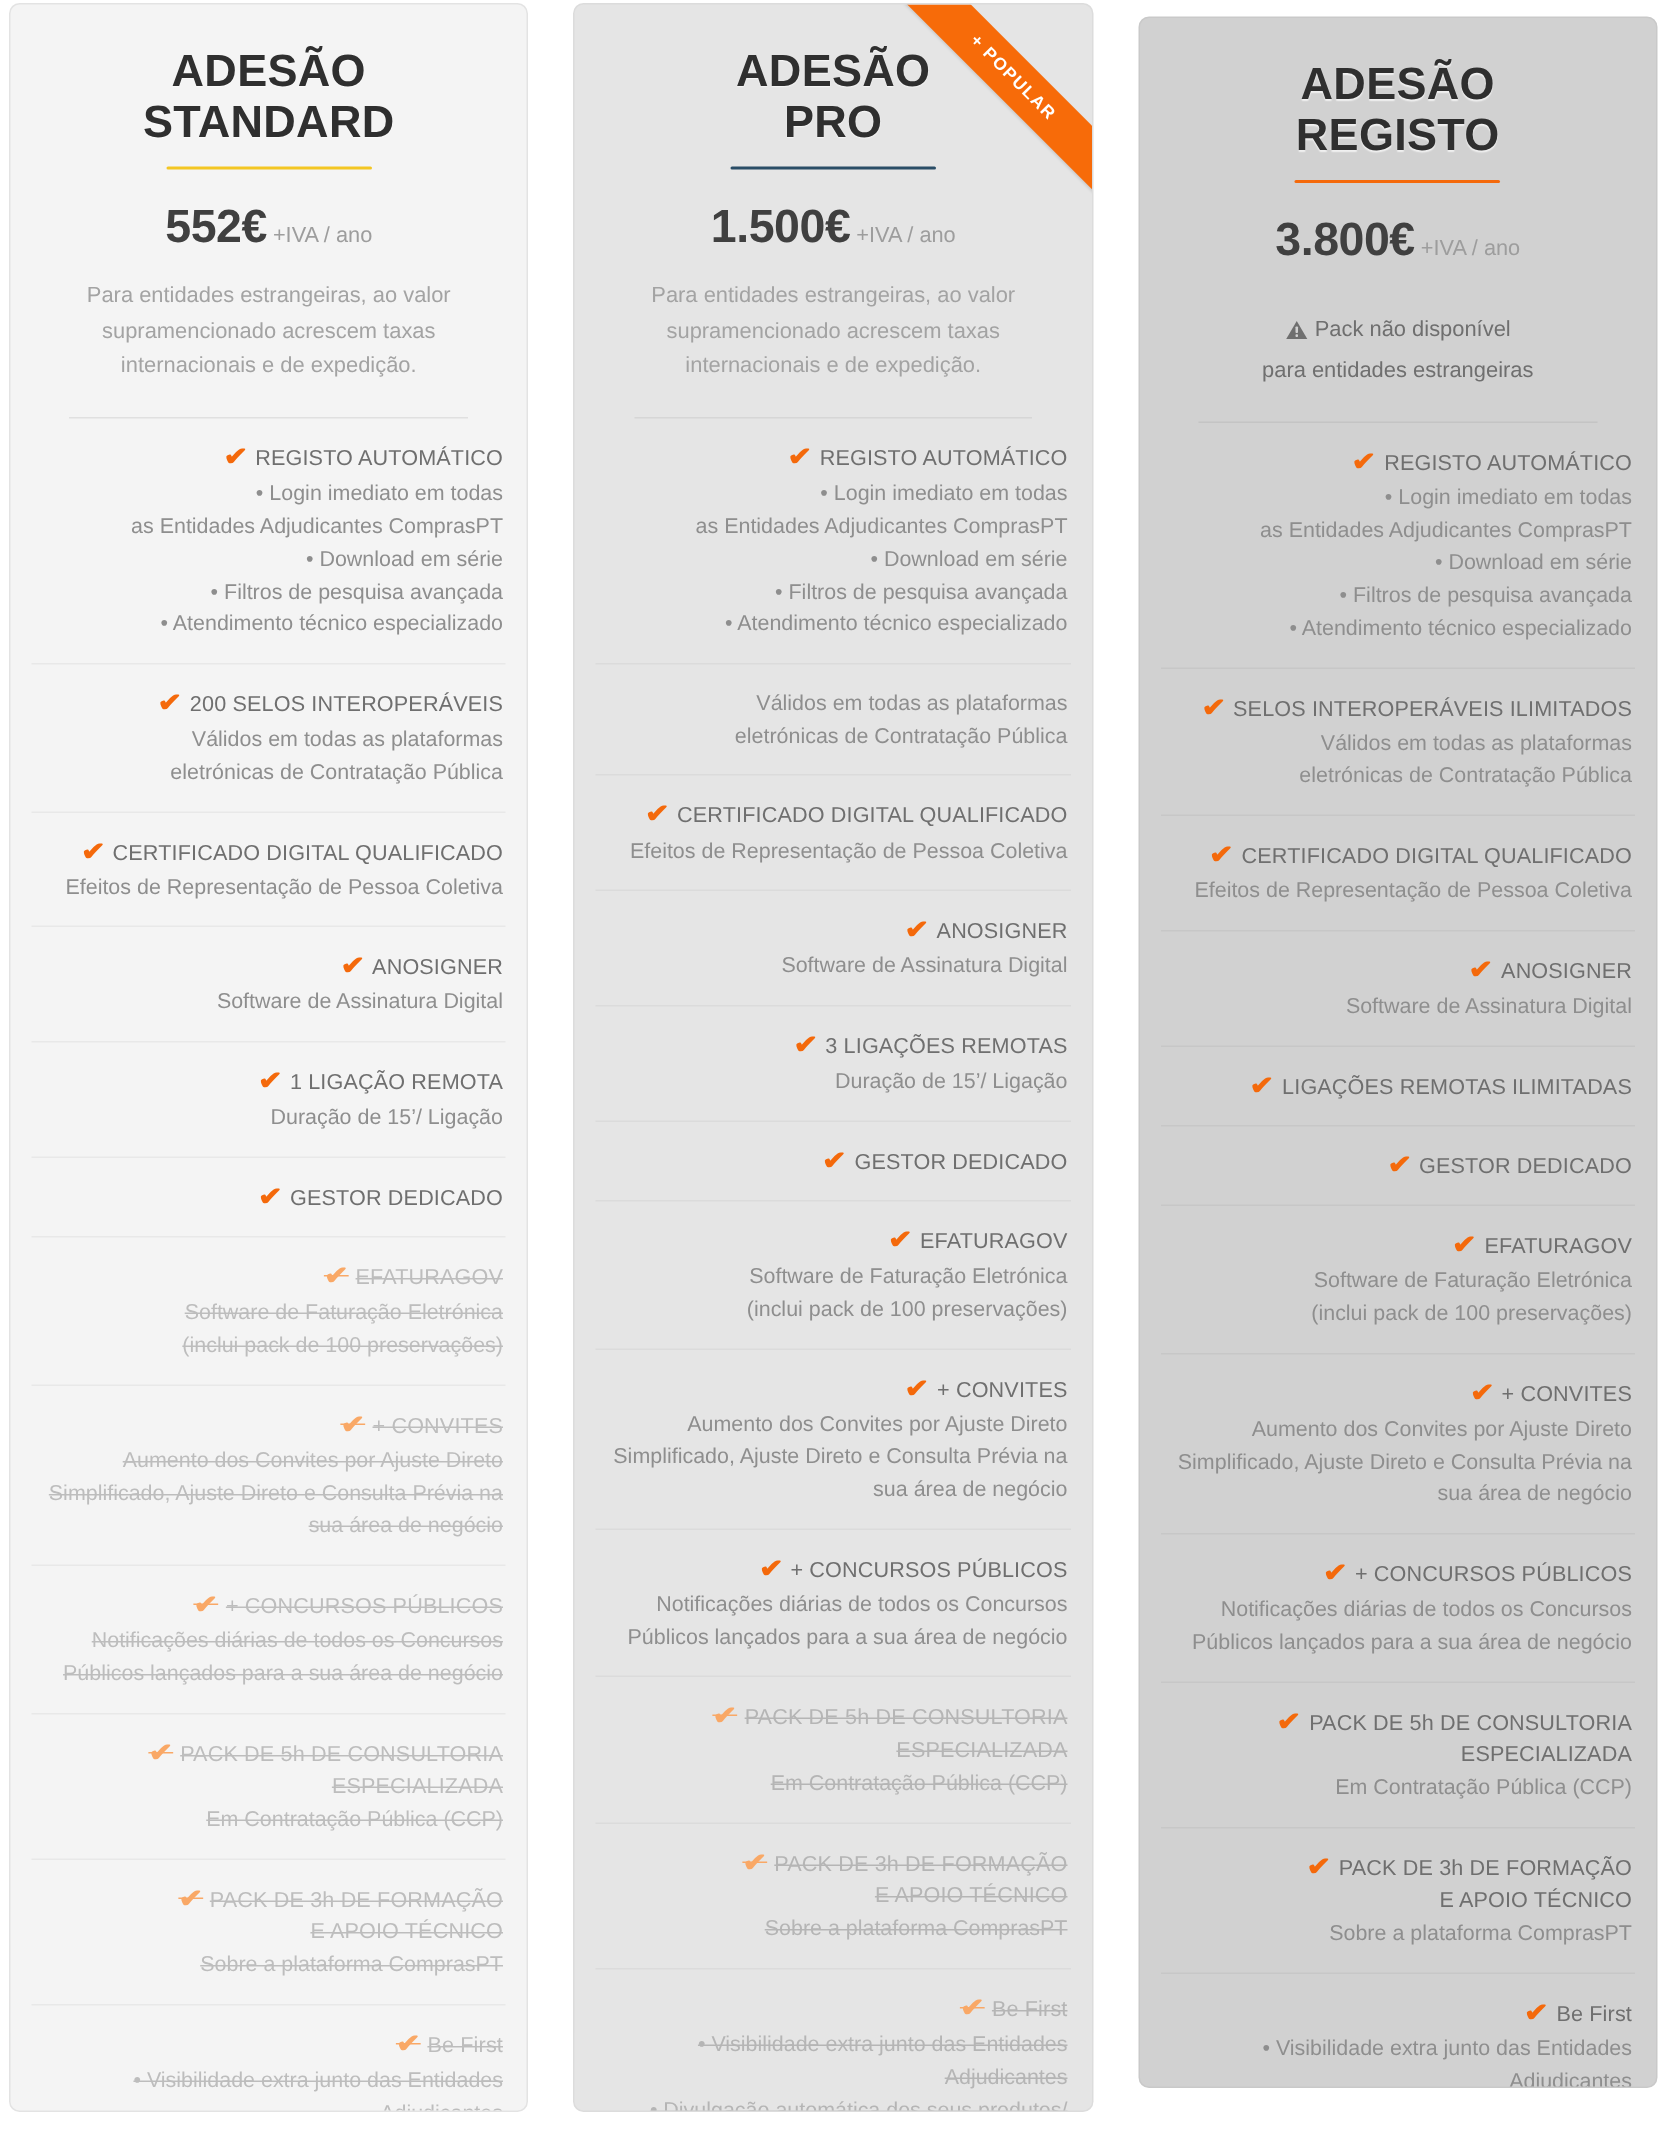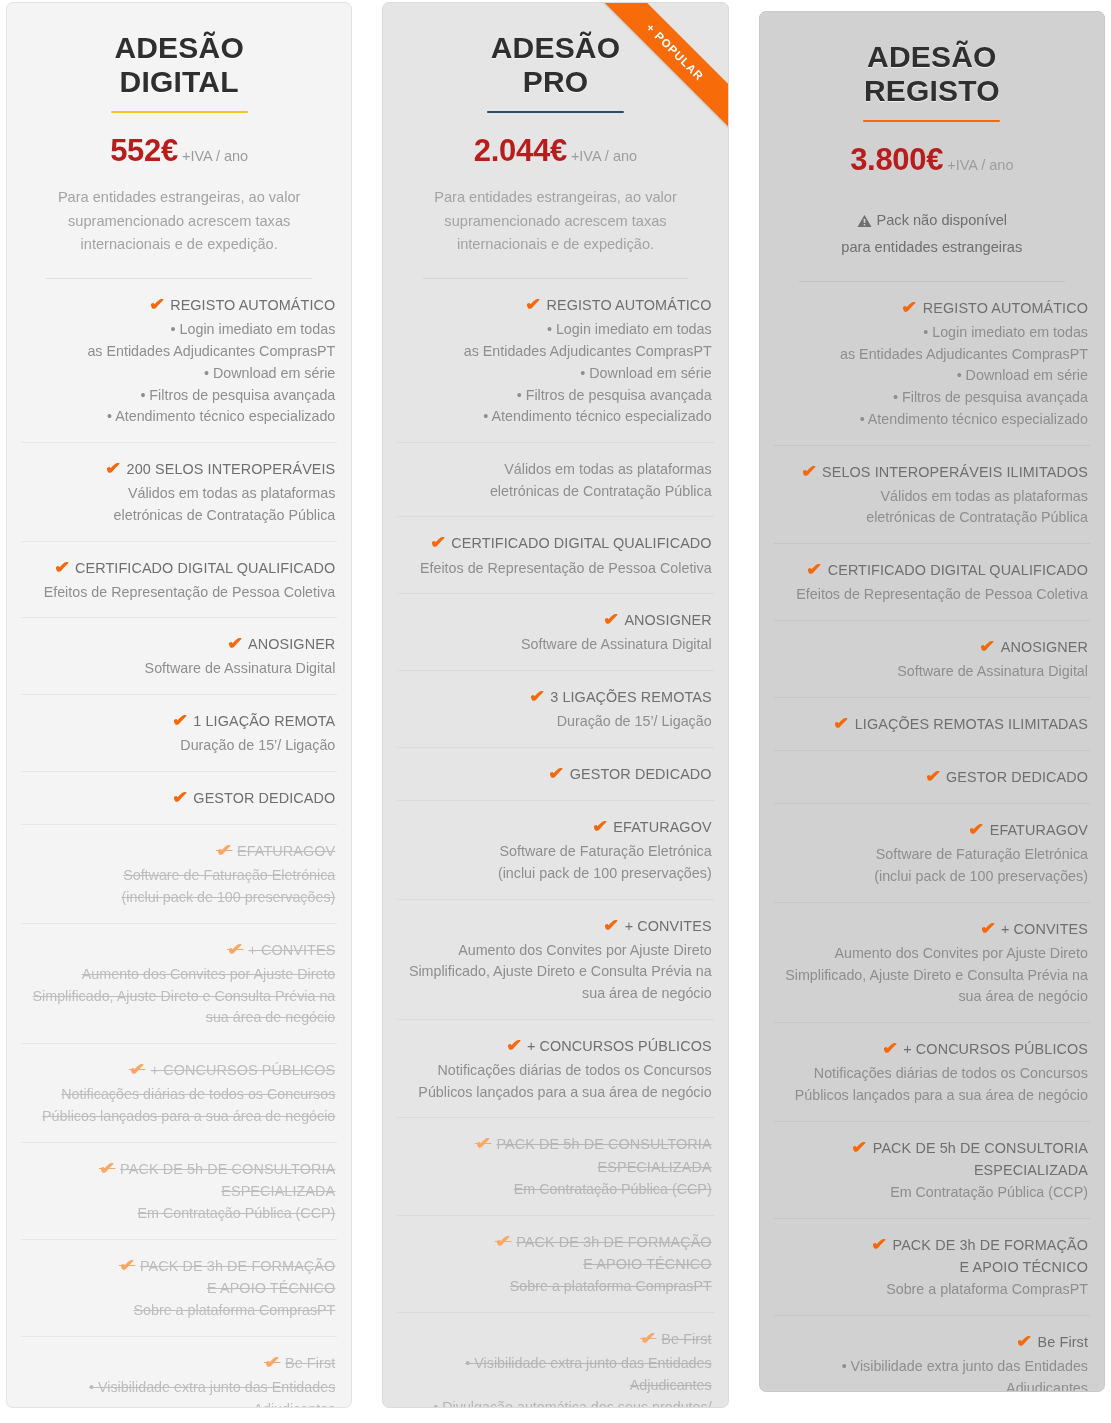--- a/index.html
+++ b/index.html
@@ -78,21 +78,21 @@
     border-radius: 1px;
   }
   .card__price {
     margin-top: 22px;
     color: #5a5a5a;
     line-height: 1;
   }
   .card__price-amount {
     font-size: 31px;
     font-weight: bold;
-    color: #b91c1c;
+    color: #404040;
     letter-spacing: -.3px;
   }
   .card__price-suffix {
     font-size: 14.5px;
     color: #9d9d9d;
     margin-left: 4px;
   }
   .card__note {
     margin: 20px 8px 0 8px;
     font-size: 14.6px;
@@ -159,21 +159,21 @@
   }
   .card--pro .feature--off .feature__title,
   .card--pro .feature--off .feature__desc { color: #b5b5b5; }
 </style>
 </head>
 <body>
 
 <div class="pricing-wrap" id="pricing-wrap">
     <div class="card card--standard">
       <div class="card__head">
-        <div class="card__title"><span>ADESÃO</span><br><span>DIGITAL</span></div>
+        <div class="card__title"><span>ADESÃO</span><br><span>STANDARD</span></div>
         <div class="card__rule" style="background:#f3c623"></div>
         <div class="card__price"><span class="card__price-amount">552€</span><span class="card__price-suffix">+IVA / ano</span></div>
         <div class="card__note">Para entidades estrangeiras, ao valor supramencionado acrescem taxas internacionais e de expedição.</div>
         <div class="head-sep"></div>
       </div>
       <div class="features">
         <div class="feature">
           <div class="feature__title"><span class="feature__check">✔</span>REGISTO AUTOMÁTICO</div>
           <div class="feature__desc">• Login imediato em todas<br>as Entidades Adjudicantes ComprasPT<br>• Download em série<br>• Filtros de pesquisa avançada<br>• Atendimento técnico especializado</div>
         </div>
@@ -222,21 +222,21 @@
         </div>
       </div>
     </div>
     <div class="card card--pro">
       <div class="ribbon">
         <div class="ribbon__band">+ POPULAR</div>
       </div>
       <div class="card__head">
         <div class="card__title"><span>ADESÃO</span><br><span>PRO</span></div>
         <div class="card__rule" style="background:#2a4d66"></div>
-        <div class="card__price"><span class="card__price-amount">2.044€</span><span class="card__price-suffix">+IVA / ano</span></div>
+        <div class="card__price"><span class="card__price-amount">1.500€</span><span class="card__price-suffix">+IVA / ano</span></div>
         <div class="card__note">Para entidades estrangeiras, ao valor supramencionado acrescem taxas internacionais e de expedição.</div>
         <div class="head-sep"></div>
       </div>
       <div class="features">
         <div class="feature">
           <div class="feature__title"><span class="feature__check">✔</span>REGISTO AUTOMÁTICO</div>
           <div class="feature__desc">• Login imediato em todas<br>as Entidades Adjudicantes ComprasPT<br>• Download em série<br>• Filtros de pesquisa avançada<br>• Atendimento técnico especializado</div>
         </div>
         <div class="feature">
           <div class="feature__desc">Válidos em todas as plataformas<br>eletrónicas de Contratação Pública</div>

